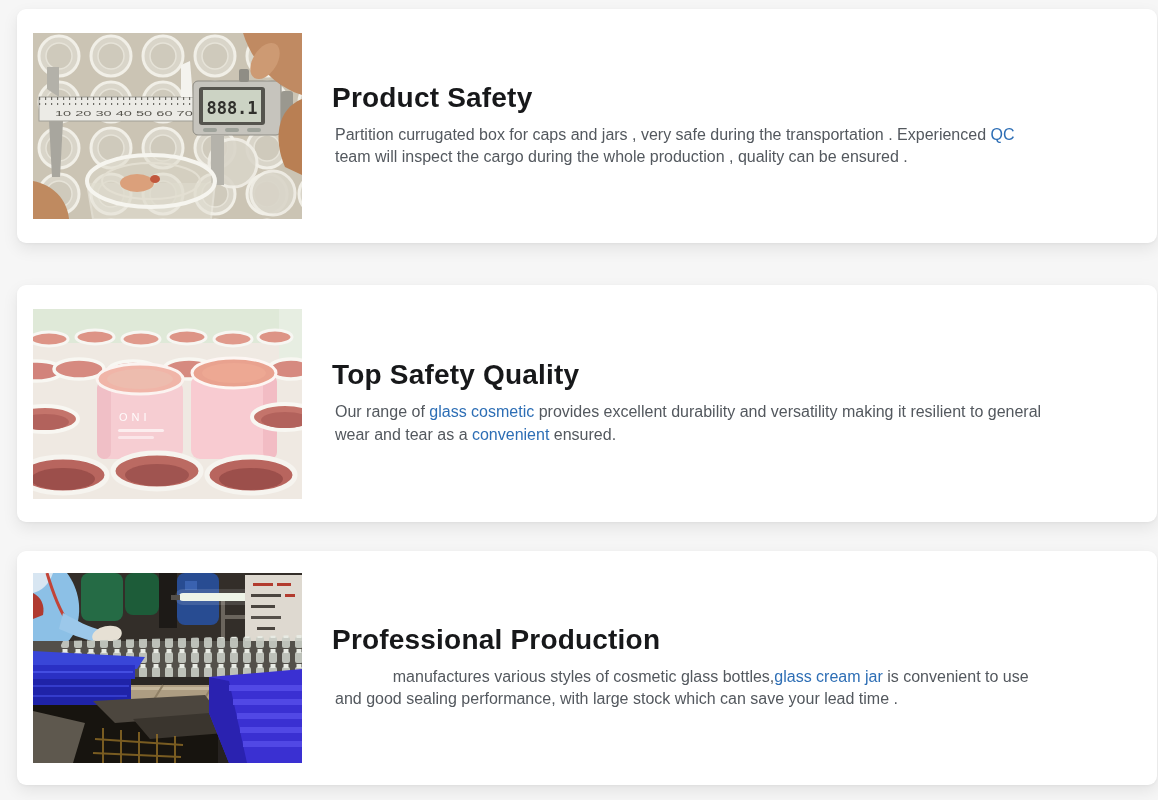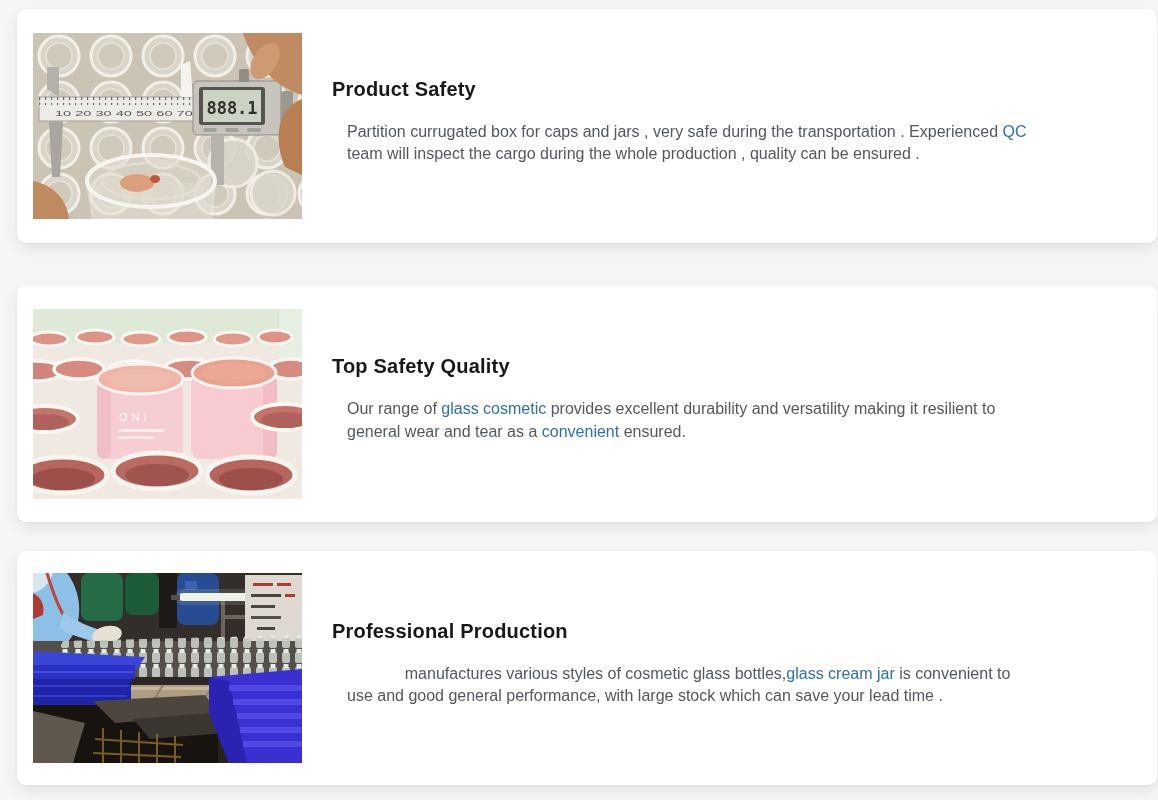--- a/index.html
+++ b/index.html
@@ -29,26 +29,26 @@
   .card--2{top:285px;height:237px;}
   .card--3{top:551px;height:234px;}
   .card-image{
     flex:0 0 269px;margin:0 0 0 16px;
     line-height:0;overflow:hidden;text-decoration:underline;
   }
   .card-image svg{display:block;}
   .card-body{margin-left:30px;width:714px;}
   .card-title{
     margin:0 0 9px 0;
-    font-size:20px;line-height:34px;font-weight:700;
+    font-size:28px;line-height:34px;font-weight:700;
     color:var(--title-color);
     letter-spacing:.2px;
   }
   .card-text{
-    margin:15px;
+    margin:3px;
     font-size:16px;line-height:22.5px;
     color:var(--body-color);
   }
   .inline-link{color:var(--link-color);text-decoration:none;cursor:pointer;}
 </style>
 </head>
 <body>
 
 <main class="page">
 
@@ -247,17 +247,17 @@
         <polygon points="176,104 196,108 214,190 196,190 176,140" fill="#2a22b0"></polygon>
         <rect x="196" y="112" width="73" height="6" fill="#5148e5"></rect>
         <rect x="200" y="126" width="69" height="6" fill="#5148e5"></rect>
         <rect x="204" y="140" width="65" height="6" fill="#5148e5"></rect>
         <rect x="207" y="154" width="62" height="6" fill="#5148e5"></rect>
         <rect x="210" y="168" width="59" height="6" fill="#5148e5"></rect>
       </svg>
     </figure>
     <div class="card-body">
       <h2 class="card-title">Professional Production</h2>
-      <p class="card-text"><span>&nbsp;&nbsp;&nbsp;&nbsp;&nbsp;&nbsp;&nbsp;&nbsp;&nbsp;&nbsp;&nbsp;&nbsp; manufactures various styles of cosmetic glass bottles,</span><a class="inline-link" href="#">glass cream jar</a><span> is convenient to use and good general performance, with large stock which can save your lead time .</span></p>
+      <p class="card-text"><span>&nbsp;&nbsp;&nbsp;&nbsp;&nbsp;&nbsp;&nbsp;&nbsp;&nbsp;&nbsp;&nbsp;&nbsp; manufactures various styles of cosmetic glass bottles,</span><a class="inline-link" href="#">glass cream jar</a><span> is convenient to use and good sealing performance, with large stock which can save your lead time .</span></p>
     </div>
   </article>
 
 </main>
 
 </body></html>

